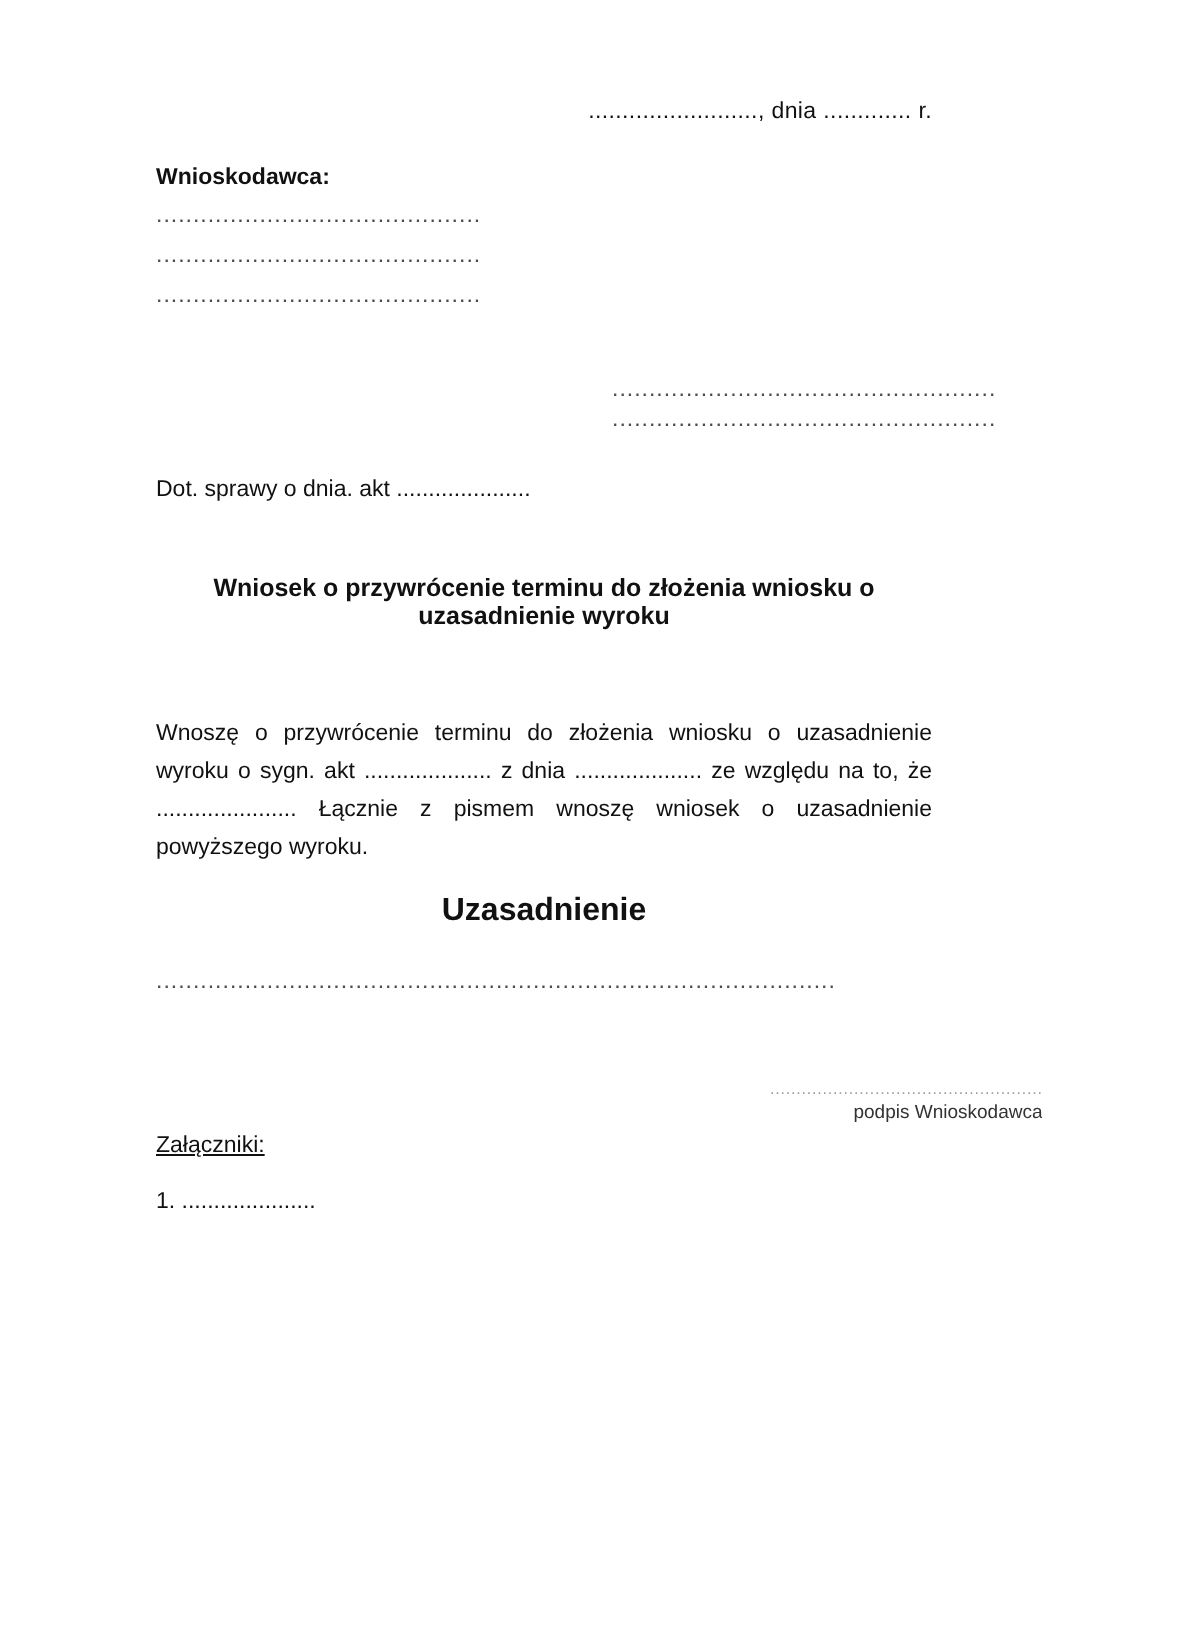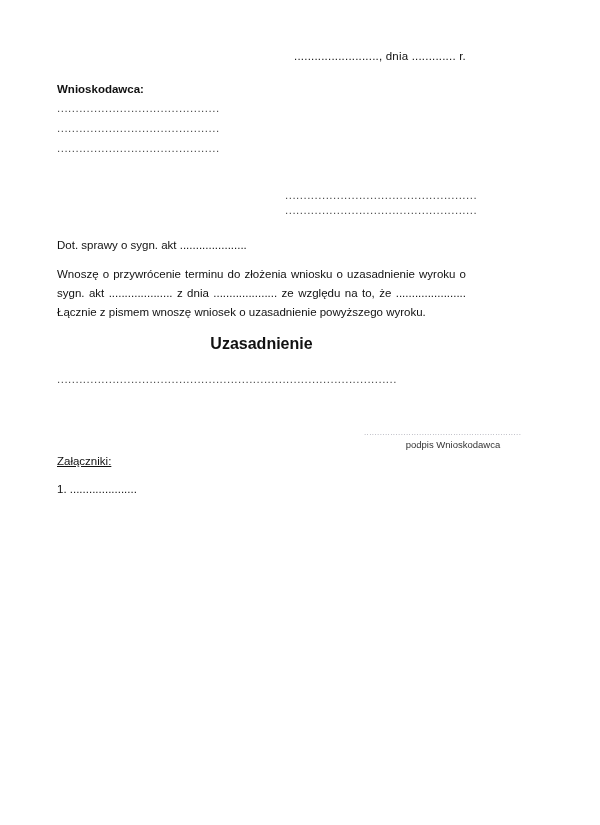--- a/index.html
+++ b/index.html
@@ -10,20 +10,21 @@
   .page {
     position: relative;
     width: 521px;
     height: 825px;
     background: #ffffff;
     font-family: "Liberation Sans", sans-serif;
     font-size: 11.5px;
     color: #111111;
     overflow: hidden;
     box-sizing: border-box;
+    padding-left: 21px;
   }
   .content {
     padding: 50px 55px 0 57px;
   }
   .date-line {
     text-align: right;
     letter-spacing: 0.2px;
   }
   .applicant {
     margin-top: 21px;
@@ -53,21 +54,21 @@
   .case-ref {
     margin-top: 21px;
   }
   .doc-title {
     margin-top: 36px;
     text-align: center;
     font-weight: bold;
     font-size: 12.5px;
   }
   .body-par {
-    margin-top: 14px;
+    margin-top: 43px;
     text-align: justify;
     line-height: 19px;
   }
   .justification-heading {
     margin-top: 13px;
     text-align: center;
     font-weight: bold;
     font-size: 16px;
   }
   .justification-line {
@@ -113,22 +114,23 @@
       <div class="fill-line">............................................</div>
       <div class="fill-line">............................................</div>
       <div class="fill-line">............................................</div>
     </div>
 
     <div class="court-block">
       <div class="fill-line">....................................................</div>
       <div class="fill-line">....................................................</div>
     </div>
 
-    <div class="case-ref">Dot. sprawy o sygn. akt .....................</div>
+    <div class="case-ref">Dot. sprawy o dnia. akt .....................</div>
 
+    <div class="doc-title">Wniosek o przywrócenie terminu do złożenia wniosku o uzasadnienie wyroku</div>
 
     <div class="body-par">Wnoszę o przywrócenie terminu do złożenia wniosku o uzasadnienie wyroku o sygn. akt .................... z dnia .................... ze względu na to, że ...................... Łącznie z pismem wnoszę wniosek o uzasadnienie powyższego wyroku.</div>
 
     <div class="justification-heading">Uzasadnienie</div>
 
     <div class="fill-line justification-line">............................................................................................</div>
 
     <div class="signature-block">
       <div class="signature-line">......................................................................</div>
       <div class="signature-label">podpis Wnioskodawca</div>

